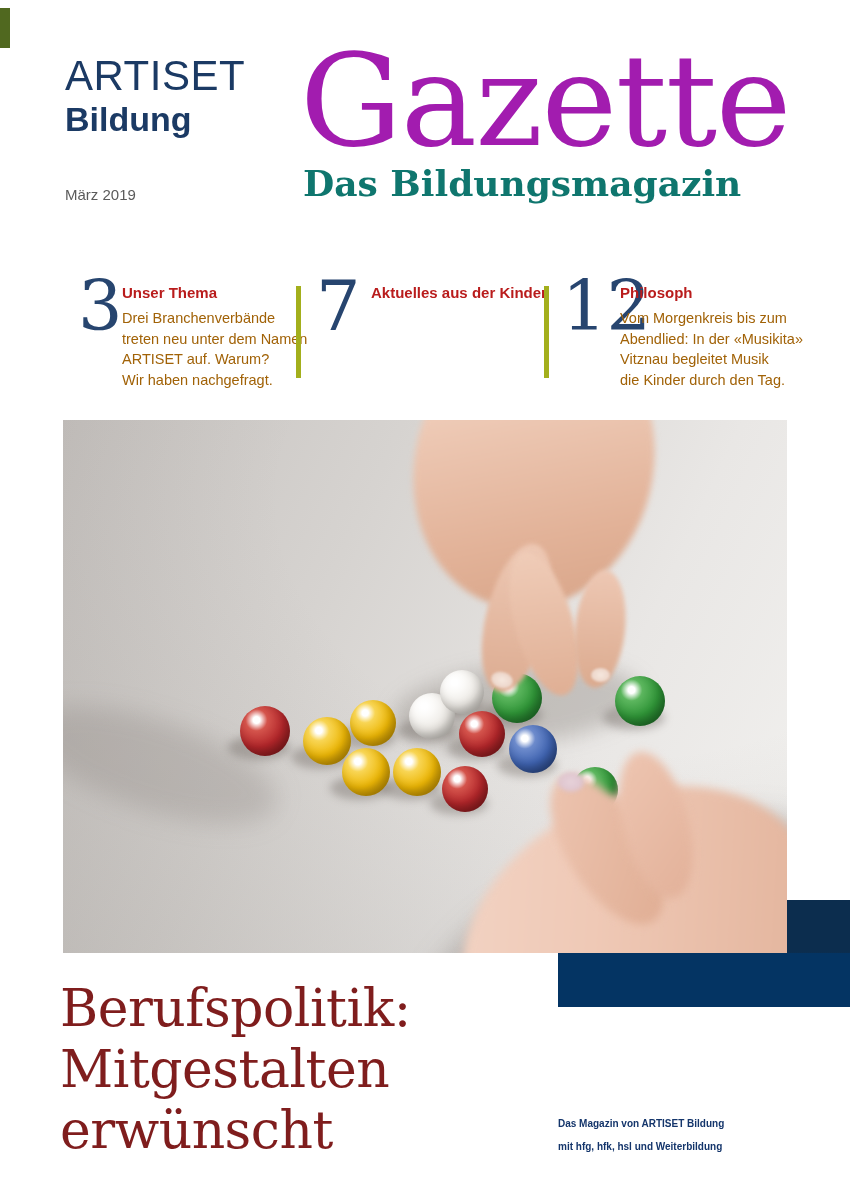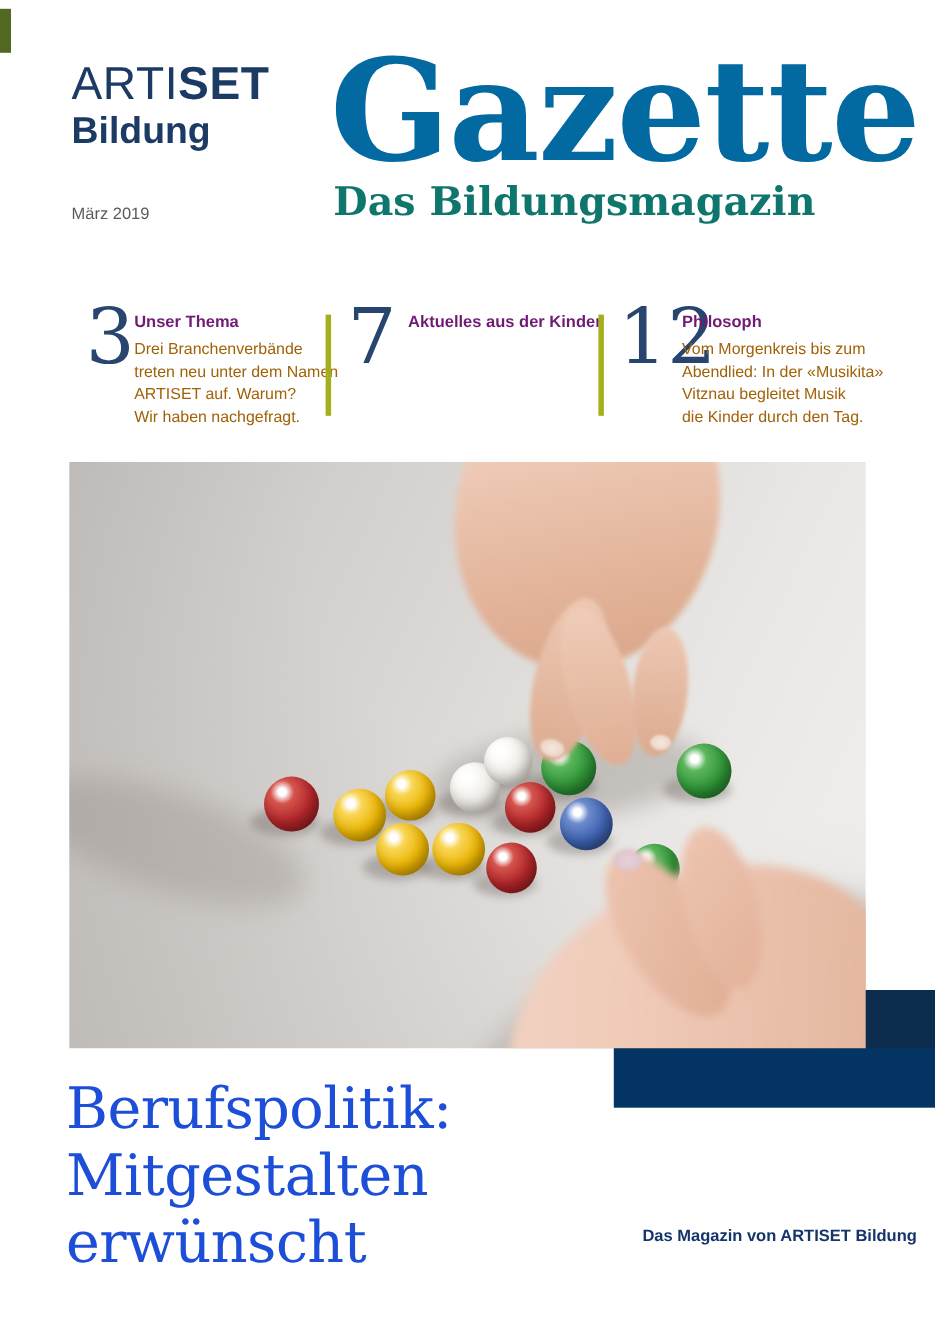--- a/index.html
+++ b/index.html
@@ -6,38 +6,38 @@
   .page{position:relative;width:850px;height:1202px;background:#ffffff;overflow:hidden;
         font-family:"Liberation Sans",sans-serif;}
 
   
   .corner-mark{position:absolute;left:0;top:8px;width:10px;height:40px;background:#50681f;}
 
   
   .brand{position:absolute;left:65px;top:55px;color:#1b3a64;}
   .brand-line1{font-size:42px;line-height:42px;letter-spacing:.5px;}
   .brand-line1 .w-reg{font-weight:400;}
-  .brand-line1 .w-bold{font-weight:700;}
+  .brand-line1 .w-bold{font-weight:400;}
   .brand-line2{font-size:34px;line-height:36px;font-weight:800;margin-top:4px;}
   .issue-date{position:absolute;left:65px;top:186px;font-size:15px;color:#5b5b5b;}
 
   
   .masthead-title{position:absolute;left:300px;top:37px;margin:0;
-        font-family:"DejaVu Serif",serif;font-weight:700;font-size:128px;line-height:1;
-        letter-spacing:-1.5px;color:#0369a1;}
+        font-family:"DejaVu Serif",serif;font-weight:400;font-size:128px;line-height:1;
+        letter-spacing:-1.5px;color:#a21caf;}
   .masthead-subtitle{position:absolute;left:303px;top:164px;
         font-family:"DejaVu Serif",serif;font-weight:700;font-size:36px;line-height:1.1;
         color:#0f766e;}
 
   
   .toc{position:absolute;left:0;top:282px;width:850px;height:112px;}
   .toc-num{position:absolute;top:-11px;font-family:"DejaVu Serif",serif;font-weight:400;
         font-size:70px;line-height:1;color:#27456f;}
   .toc-text{position:absolute;top:2px;}
-  .toc-heading{font-size:15px;font-weight:700;color:#701a75;margin:0 0 6px 0;line-height:1.2;}
+  .toc-heading{font-size:15px;font-weight:700;color:#b91c1c;margin:0 0 6px 0;line-height:1.2;}
   .toc-body{font-size:14.5px;line-height:20.5px;color:#a16207;white-space:pre-line;}
   .n1{left:78px;} .t1{left:122px;width:195px;}
   .n2{left:316px;} .t2{left:371px;width:200px;}
   .n3{left:562px;} .t3{left:620px;width:205px;}
   .toc-divider{position:absolute;top:4px;width:5px;height:92px;background:#a3af1c;}
   .d1{left:296px;} .d2{left:544px;}
 
   
   .photo{position:absolute;left:63px;top:420px;width:724px;height:533px;overflow:hidden;margin:0;
         background:linear-gradient(115deg,#c6c2bf 0%,#d6d3d0 35%,#e9e7e5 70%,#f2f1ef 100%);}
@@ -76,23 +76,23 @@
   .nl3{left:495px;top:352px;width:26px;height:20px;filter:blur(2px);
         background:radial-gradient(#e8d3da,#d8bcc8);}
 
   
   .accent-block{position:absolute;left:558px;top:900px;width:292px;height:107px;
         background:linear-gradient(180deg,#0c2d4e 0%,#0c2d4e 49%,#043463 50%,#043463 100%);}
 
   
   .headline{position:absolute;left:60px;top:978px;margin:0;
         font-family:"DejaVu Serif",serif;font-weight:400;font-size:52px;line-height:61px;
-        letter-spacing:-.5px;color:#1d4ed8;white-space:pre-line;}
-  .imprint{position:absolute;left:558px;top:1112px;font-size:15px;line-height:23px;
-        font-weight:700;color:#14356b;margin-left:26px;}
+        letter-spacing:-.5px;color:#7f1d1d;white-space:pre-line;}
+  .imprint{position:absolute;left:558px;top:1112px;font-size:10px;line-height:23px;
+        font-weight:700;color:#14356b;}
 </style>
 </head>
 <body>
 
 <div class="page">
 
   <div class="corner-mark"></div>
 
   <div class="brand">
     <div class="brand-line1"><span class="w-reg">ARTI</span><span class="w-bold">SET</span></div>
@@ -177,15 +177,16 @@
   </figure>
 
   <div class="accent-block"></div>
 
   <h2 class="headline">Berufspolitik:
 Mitgestalten
 erwünscht</h2>
 
   <div class="imprint">
     <div>Das Magazin von ARTISET Bildung</div>
+    <div>mit hfg, hfk, hsl und Weiterbildung</div>
   </div>
 
 </div>
 
 </body></html>

